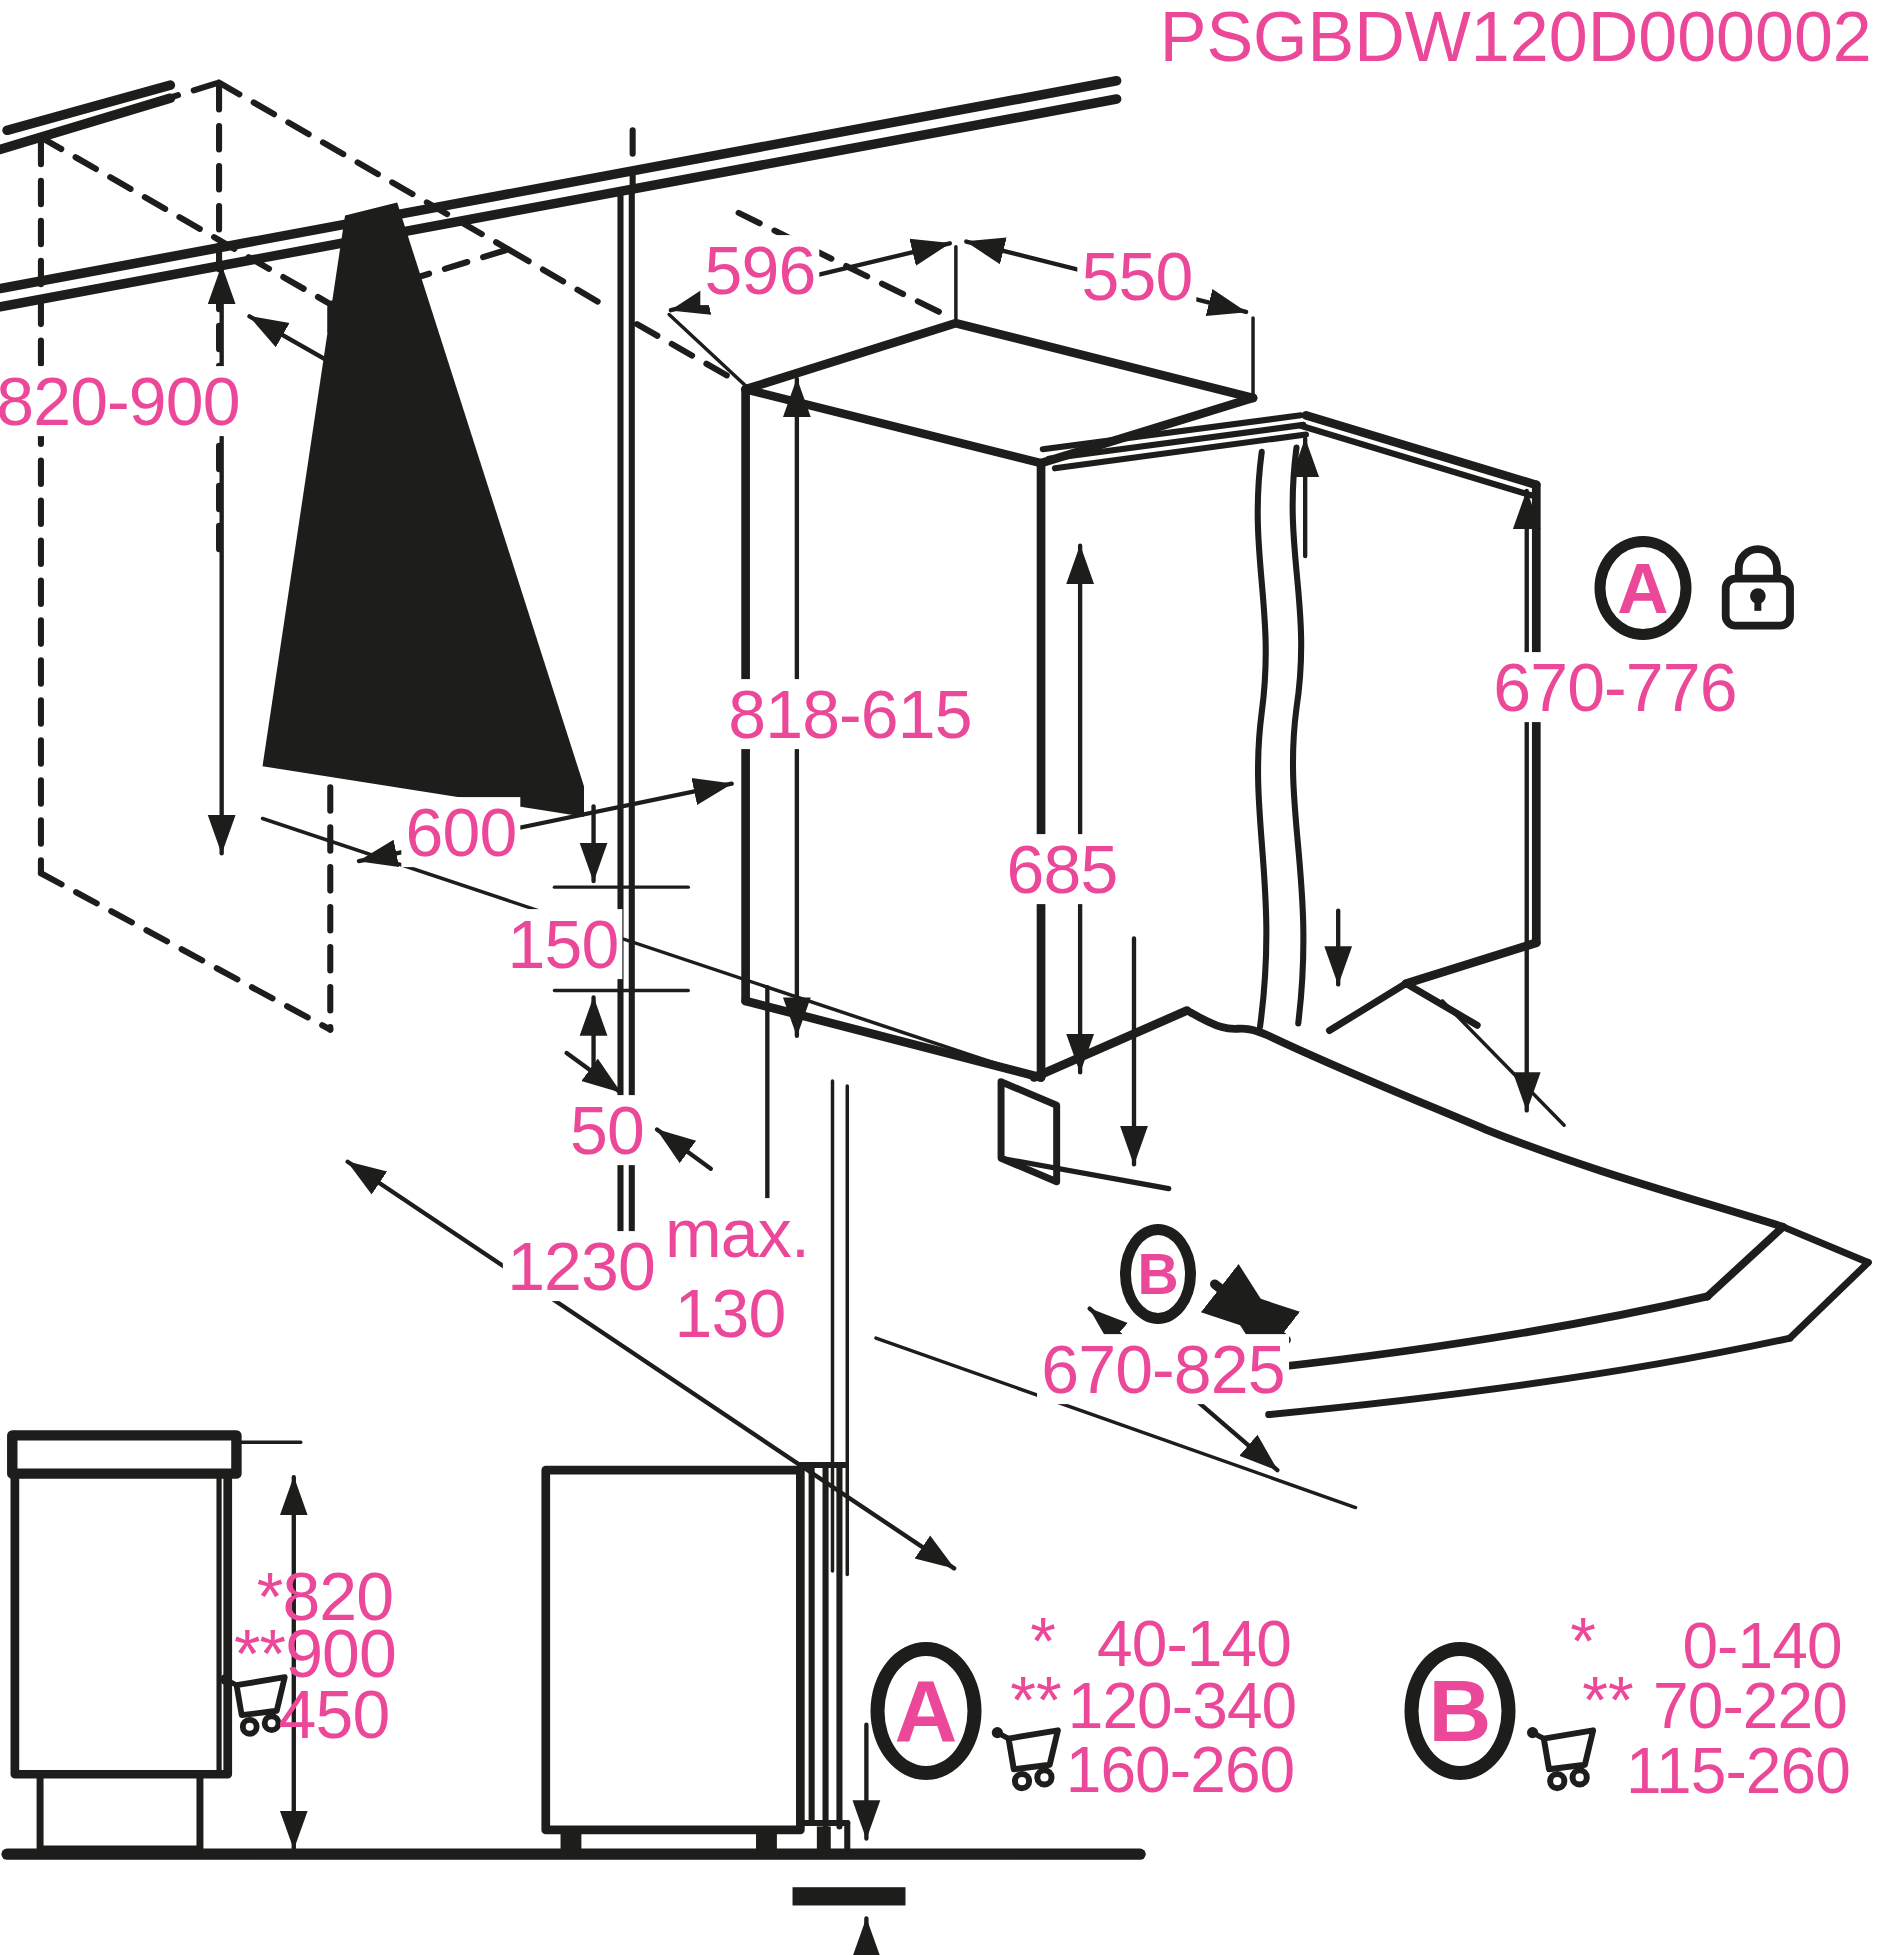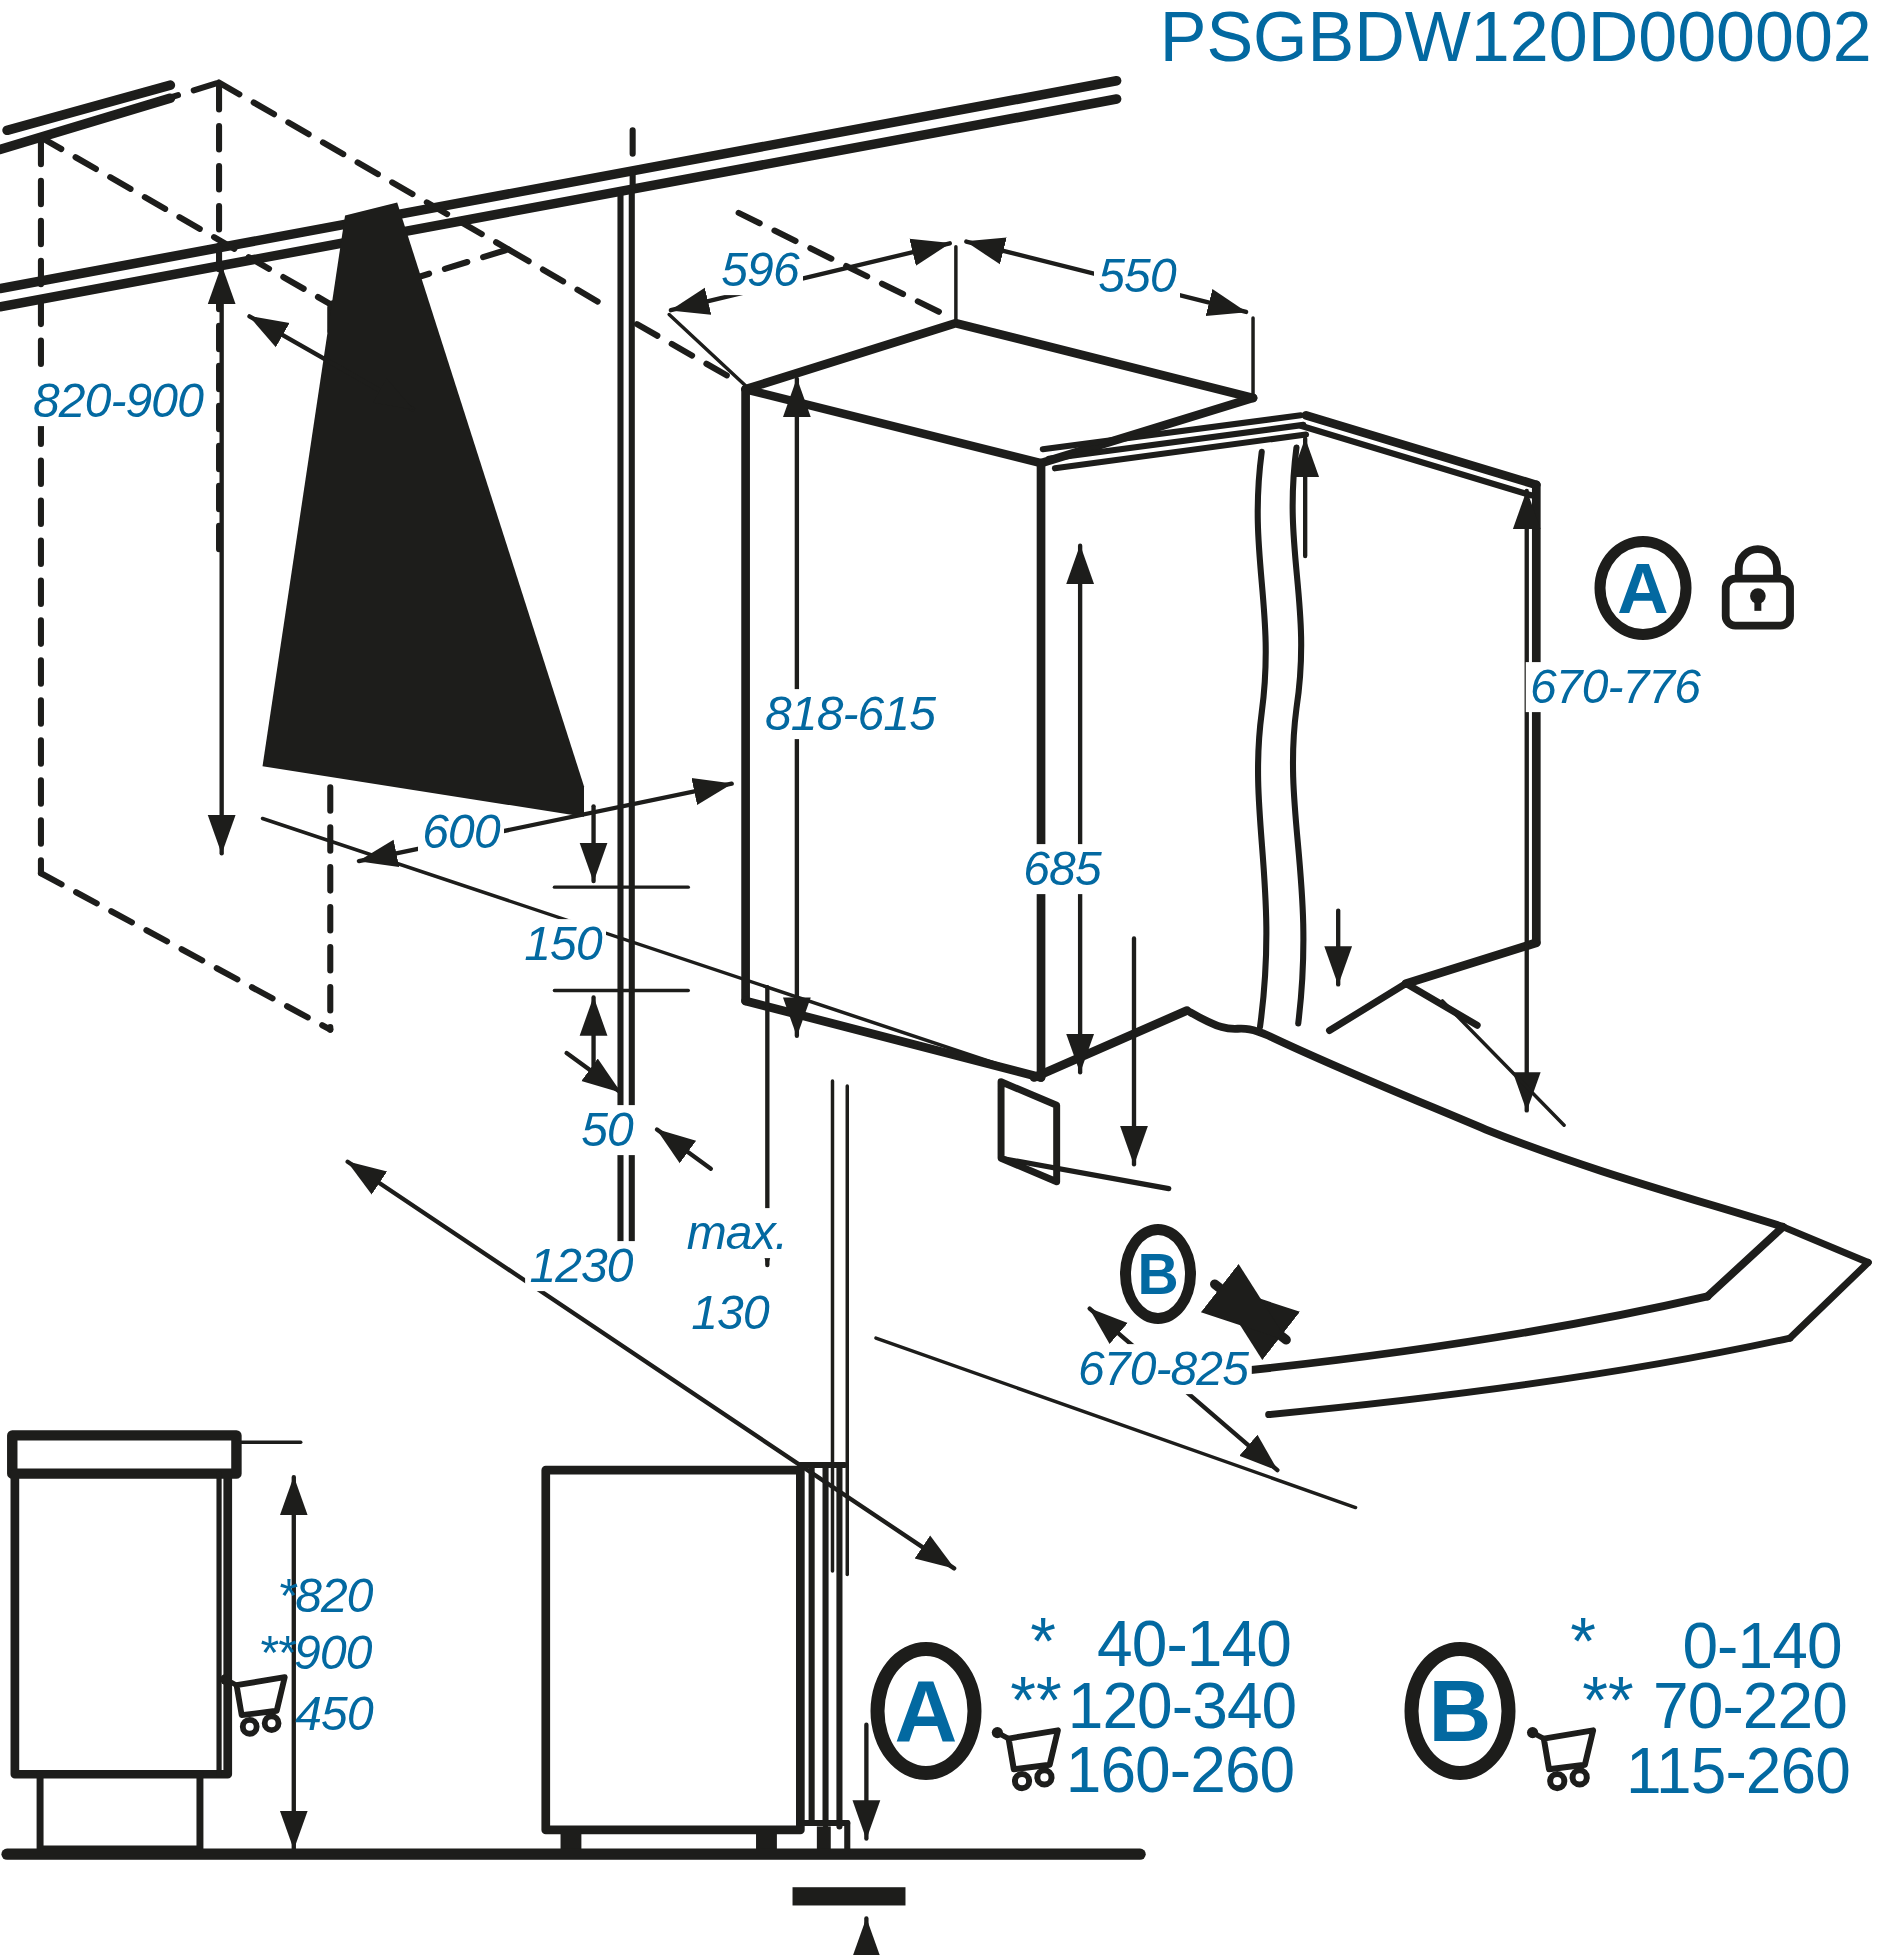--- a/index.html
+++ b/index.html
@@ -1,20 +1,20 @@
 <!DOCTYPE html>
 <html style="font-size:14px"><head>
 <meta charset="utf-8">
 <style>
   html,body{margin:0;padding:0;background:#fff;}
   .canvas{position:relative;width:1877px;height:1955px;background:#fff;overflow:hidden;
-          font-family:"Liberation Sans",sans-serif;color:#0369a1;}
+          font-family:"Liberation Sans",sans-serif;color:#ec4899;}
   svg.draw{position:absolute;left:0;top:0;}
-  .lbl{position:absolute;transform:translate(-50%,-50%);font-size:48px;line-height:1;
-       white-space:nowrap;background:#fff;padding:0.9px 4.3px;letter-spacing:-0.9px;font-style:italic;}
+  .lbl{position:absolute;transform:translate(-50%,-50%);font-size:68px;line-height:1;
+       white-space:nowrap;background:#fff;padding:0.9px 4.3px;letter-spacing:-0.9px;}
   .title{position:absolute;top:1.7px;right:5.2px;font-size:70px;line-height:1;letter-spacing:0;}
   .badge{position:absolute;transform:translate(-50%,-50%);border:11.3px solid #1d1d1b;
          border-radius:50%;display:flex;align-items:center;justify-content:center;
          background:#fff;font-weight:bold;}
   .badge-a-iso{width:75px;height:82px;font-size:71px;}
   .badge-b-iso{width:54px;height:78px;font-size:57px;}
   .badge-legend{width:83px;height:110px;border-width:14px;font-size:87px;}
   .sym{position:absolute;transform:translate(-50%,-50%);font-size:66px;line-height:1;white-space:nowrap;}
   .val{position:absolute;transform:translate(-50%,-50%);font-size:64px;line-height:1;white-space:nowrap;letter-spacing:-0.9px;}
 </style>

